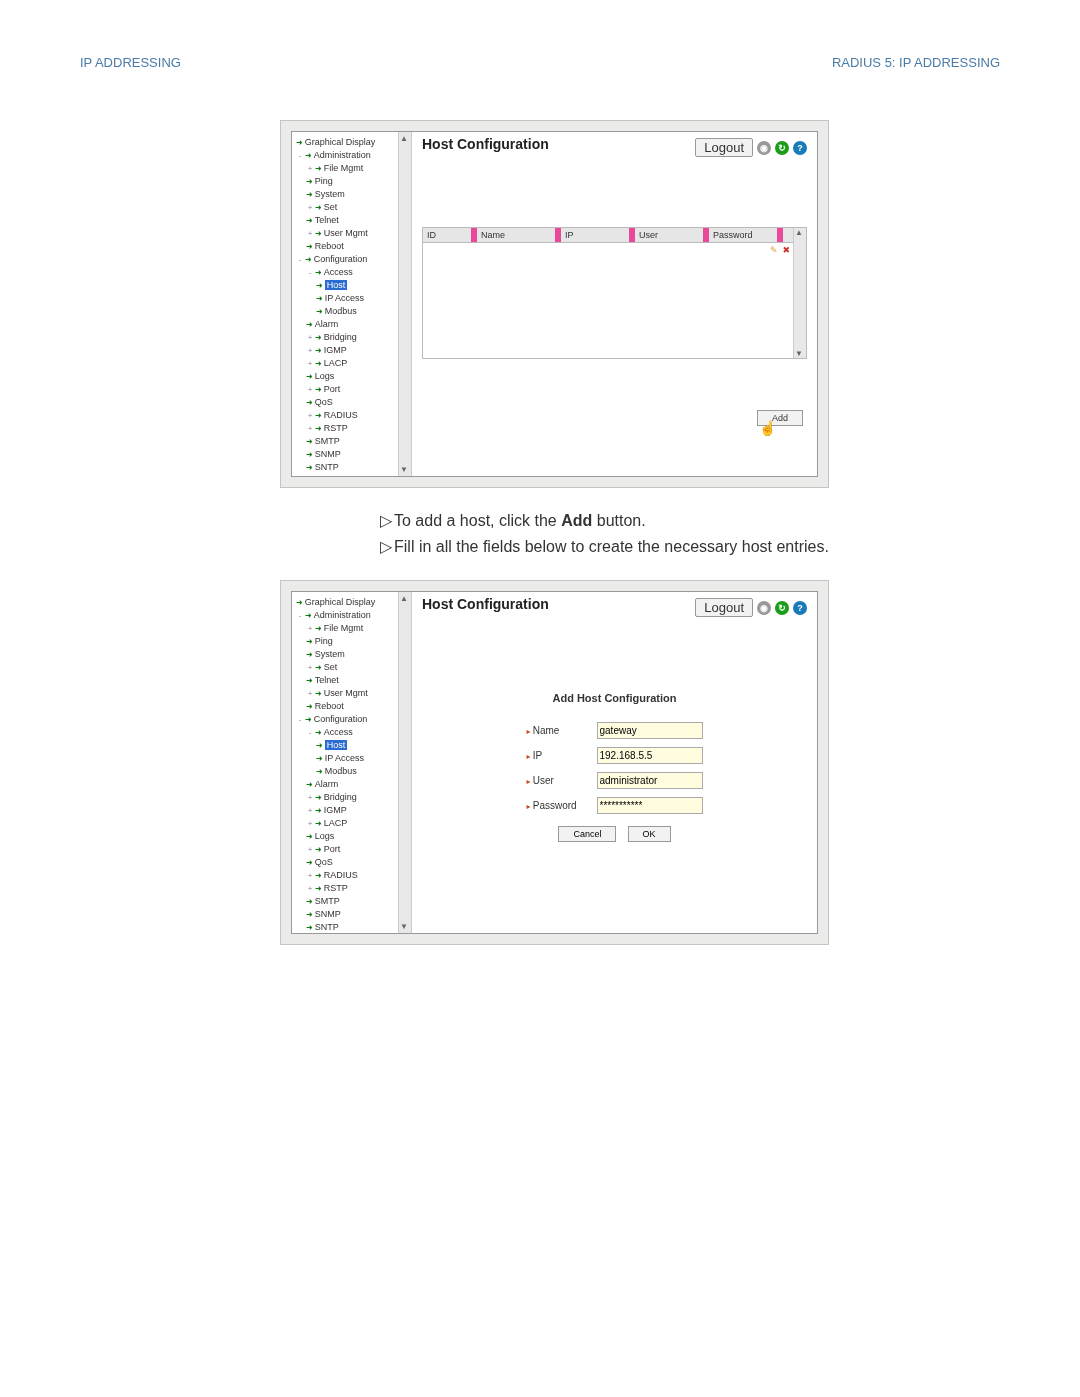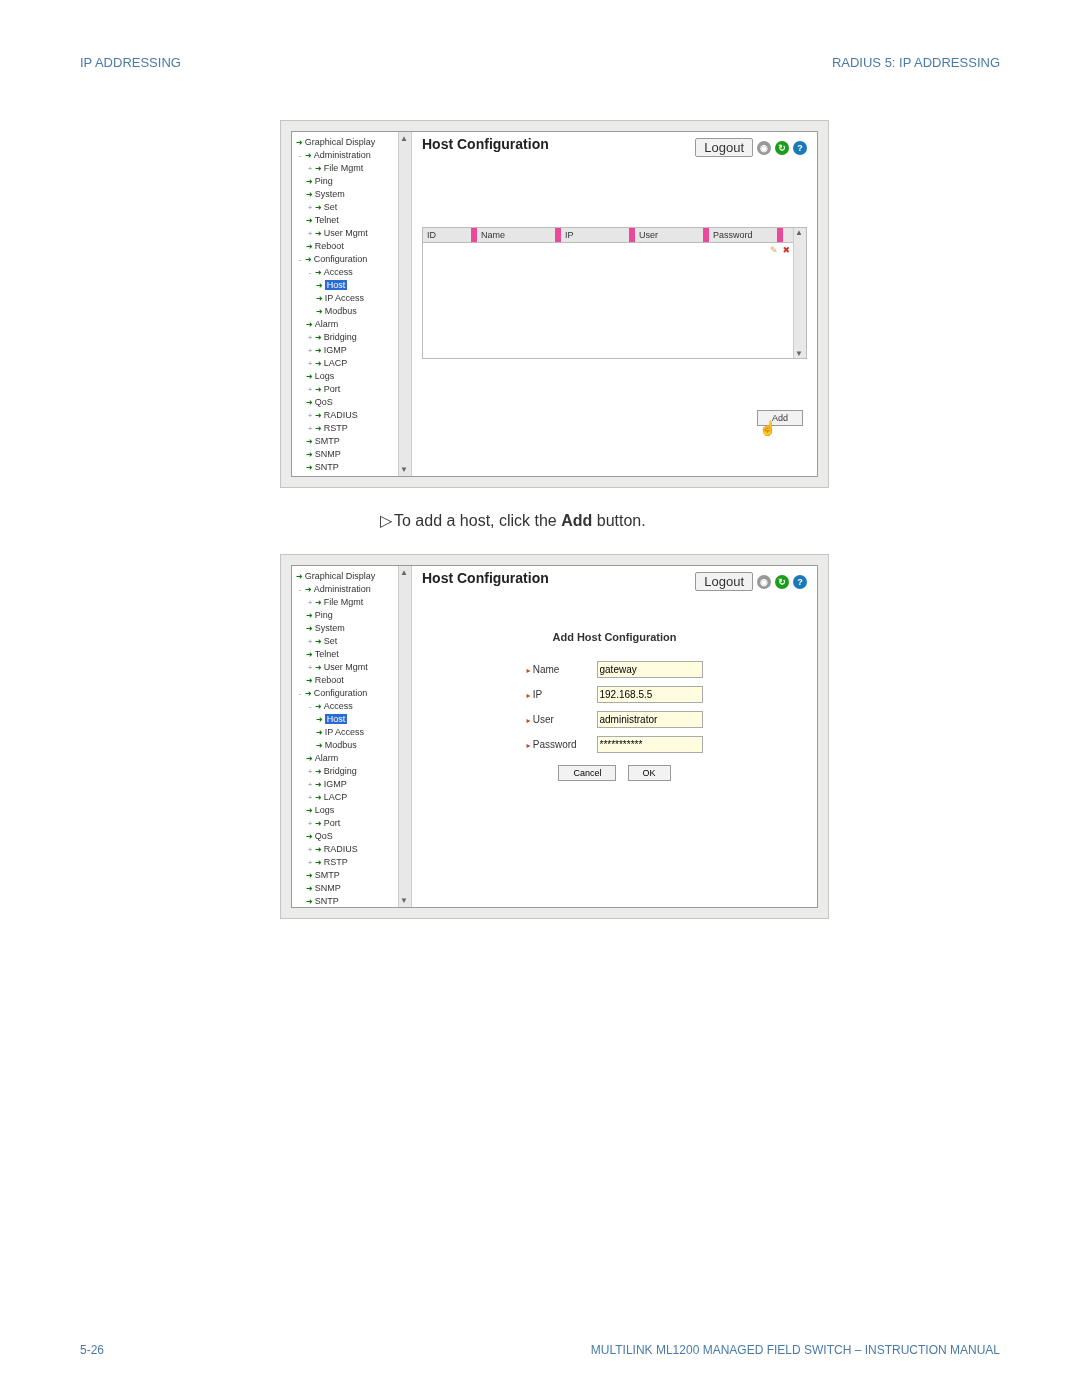--- a/index.html
+++ b/index.html
@@ -27,21 +27,21 @@
 .tbl .scroll::before{content:"▲";position:absolute;top:0;left:1px;font-size:8px;color:#666}
 .tbl .scroll::after{content:"▼";position:absolute;bottom:0;left:1px;font-size:8px;color:#666}
 .thead{display:flex;background:#e6e6e6;border-bottom:1px solid #bbb;font-size:9px}
 .thead div{padding:2px 4px;border-right:6px solid #ec4899}
 .trow{display:flex;font-size:9px}
 .trow div{padding:2px 4px}
 .addbtn{position:absolute;right:14px;bottom:50px;border:1px solid #999;background:#f2f2f2;font-size:9px;padding:2px 14px}
 .cursor{position:absolute;right:40px;bottom:40px;font-size:14px}
 .instr{margin-left:300px;font-size:16px;color:#333;line-height:26px;margin-top:10px;margin-bottom:20px}
 .instr .tri{display:inline-block;width:14px}
-.form-area{margin-top:45px;text-align:center}
+.form-area{margin-top:80px;text-align:center}
 .ftitle{font-weight:bold;font-size:11px;margin-bottom:18px}
 .frow{display:flex;justify-content:center;align-items:center;margin-bottom:8px;font-size:10px}
 .frow .fl{width:70px;text-align:left;color:#333}
 .frow .fl::before{content:"▸ ";color:#c94a1e;font-size:8px}
 .frow input{width:100px;font-size:10px;padding:2px;border:1px solid #aaa;background:#fffce0}
 .fbtns{margin-top:12px}
 .fbtns button{border:1px solid #999;background:#f2f2f2;font-size:9px;padding:2px 14px;margin:0 4px}
 .footer{position:absolute;bottom:40px;left:80px;right:80px;display:flex;justify-content:space-between;color:#4a7ba6;font-size:12px}
 </style>
 </head>
@@ -113,20 +113,21 @@
 <div class="scroll"></div>
 </div>
 <div class="addbtn">Add</div>
 <div class="cursor">☝</div>
 </div>
 </div>
 </div>
 
 <div class="instr">
 <div><span class="tri">▷</span><span>To add a host, click the </span><b>Add</b><span> button.</span></div>
+<div><span class="tri">▷</span><span>Fill in all the fields below to create the necessary host entries.</span></div>
 </div>
 
 <div class="screenshot screenshot2">
 <div class="inner">
 <div class="tree" id="tree2">
           <div class="ti" style="padding-left: 0px;"><span class="arr">➜</span><span class="lbl">Graphical Display</span></div>
           <div class="ti" style="padding-left: 0px;"><span class="b">-</span><span class="arr">➜</span><span class="lbl">Administration</span></div>
           <div class="ti" style="padding-left: 10px;"><span class="b">+</span><span class="arr">➜</span><span class="lbl">File Mgmt</span></div>
           <div class="ti" style="padding-left: 10px;"><span class="arr">➜</span><span class="lbl">Ping</span></div>
           <div class="ti" style="padding-left: 10px;"><span class="arr">➜</span><span class="lbl">System</span></div>
@@ -181,17 +182,13 @@
             </div>
 <div class="fbtns">
 <button>Cancel</button>
 <button>OK</button>
 </div>
 </div>
 </div>
 </div>
 </div>
 
-<div class="footer">
-<span>5-26</span>
-<span>MULTILINK ML1200 MANAGED FIELD SWITCH – INSTRUCTION MANUAL</span>
-</div>
 </div>
 
 </body></html>

